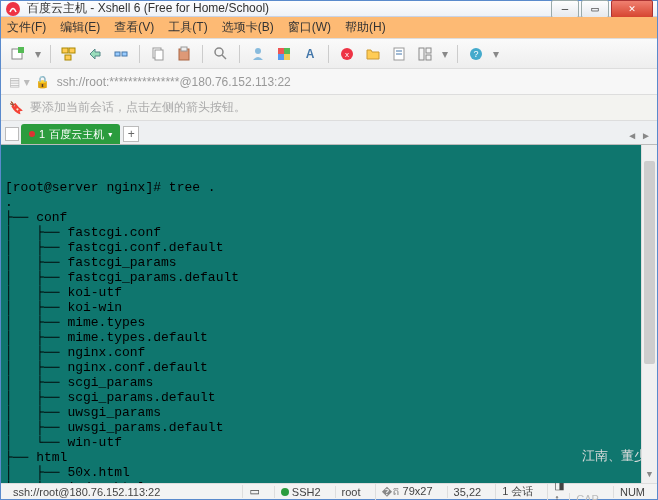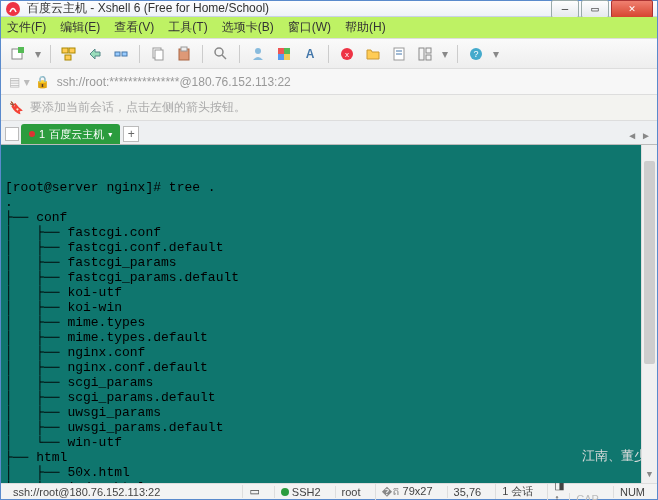--- a/index.html
+++ b/index.html
@@ -4,21 +4,21 @@
 <style>
 * { margin: 0; padding: 0; box-sizing: border-box; }
 body { font-family: "Microsoft YaHei", Tahoma, sans-serif; font-size: 12px; background: #5a8acc; width: 658px; height: 500px; overflow: hidden; }
 .window { background: #fff; width: 658px; height: 500px; border: 1px solid #5a8acc; display: flex; flex-direction: column; }
 .titlebar { background: linear-gradient(#fdfdfe,#eef2f8); height: 16px; display: flex; align-items: center; padding: 0 4px; border-bottom: 1px solid #c9d3e6; }
 .titlebar .ico { width: 16px; height: 16px; margin-right: 6px; }
 .titlebar .title { flex: 1; color: #333; }
 .win-btns { display: flex; gap: 2px; }
 .win-btn { width: 28px; height: 18px; border: 1px solid #9aa; background: linear-gradient(#fefefe,#e6e9ee); display: flex; align-items: center; justify-content: center; font-size: 9px; border-radius: 2px; cursor: pointer; }
 .win-btn.close { background: linear-gradient(#f08070,#d64530); color: #fff; border-color: #a33; width: 42px; }
-.menubar { background: #bef264; height: 22px; display: flex; align-items: center; padding: 0 6px; gap: 14px; border-bottom: 1px solid #ddd; }
+.menubar { background: #fdba74; height: 22px; display: flex; align-items: center; padding: 0 6px; gap: 14px; border-bottom: 1px solid #ddd; }
 .menubar span { color: #333; cursor: pointer; }
 .toolbar { background: linear-gradient(#fafafa,#eee); height: 30px; display: flex; align-items: center; padding: 0 6px; gap: 4px; border-bottom: 1px solid #ddd; }
 .tbtn { width: 22px; height: 22px; display: flex; align-items: center; justify-content: center; cursor: pointer; border-radius: 2px; }
 .sep { width: 1px; height: 18px; background: #ccc; margin: 0 3px; }
 .addrbar { background: #f7f7f7; height: 26px; display: flex; align-items: center; padding: 0 8px; gap: 6px; border-bottom: 1px solid #ddd; color: #999; }
 .lock { color: #c8a030; }
 .hintbar { background: #f3f3f0; height: 26px; display: flex; align-items: center; padding: 0 8px; gap: 6px; border-bottom: 1px solid #ddd; color: #aaa; }
 .tabbar { background: #eef0f2; height: 24px; display: flex; align-items: flex-end; padding: 0 4px; border-bottom: 1px solid #bbb; position: relative; }
 .sq { width: 14px; height: 14px; background: #fff; border: 1px solid #bbb; margin-right: 2px; margin-bottom: 3px; cursor: pointer; }
 .tab { background: #2b9c3e; color: #fff; height: 20px; padding: 0 8px; display: flex; align-items: center; gap: 4px; border-radius: 3px 3px 0 0; font-size: 11px; cursor: pointer; }
@@ -224,20 +224,20 @@
       <div class="sb-arrow" style="position:absolute;bottom:0;width:100%;">▼</div>
     </div>
   </div>
 
   <div class="statusbar">
     <span class="cell">ssh://root@180.76.152.113:22</span>
     <span class="cell">▭</span>
     <span class="cell"><span class="grn"></span><span>SSH2</span></span>
     <span class="cell">root</span>
     <span class="cell"><span style="color:#888;">�ត </span><span>79x27</span></span>
-    <span class="cell">35,76</span>
+    <span class="cell">35,22</span>
     <span class="cell">1 会话</span>
     <span class="cell" style="width:14px;">◨ ↕</span>
     <span class="cell" style="color:#bbb;margin-top:14px;">CAP</span>
     <span class="cell">NUM</span>
   </div>
 
 </div>
 
 </body></html>

